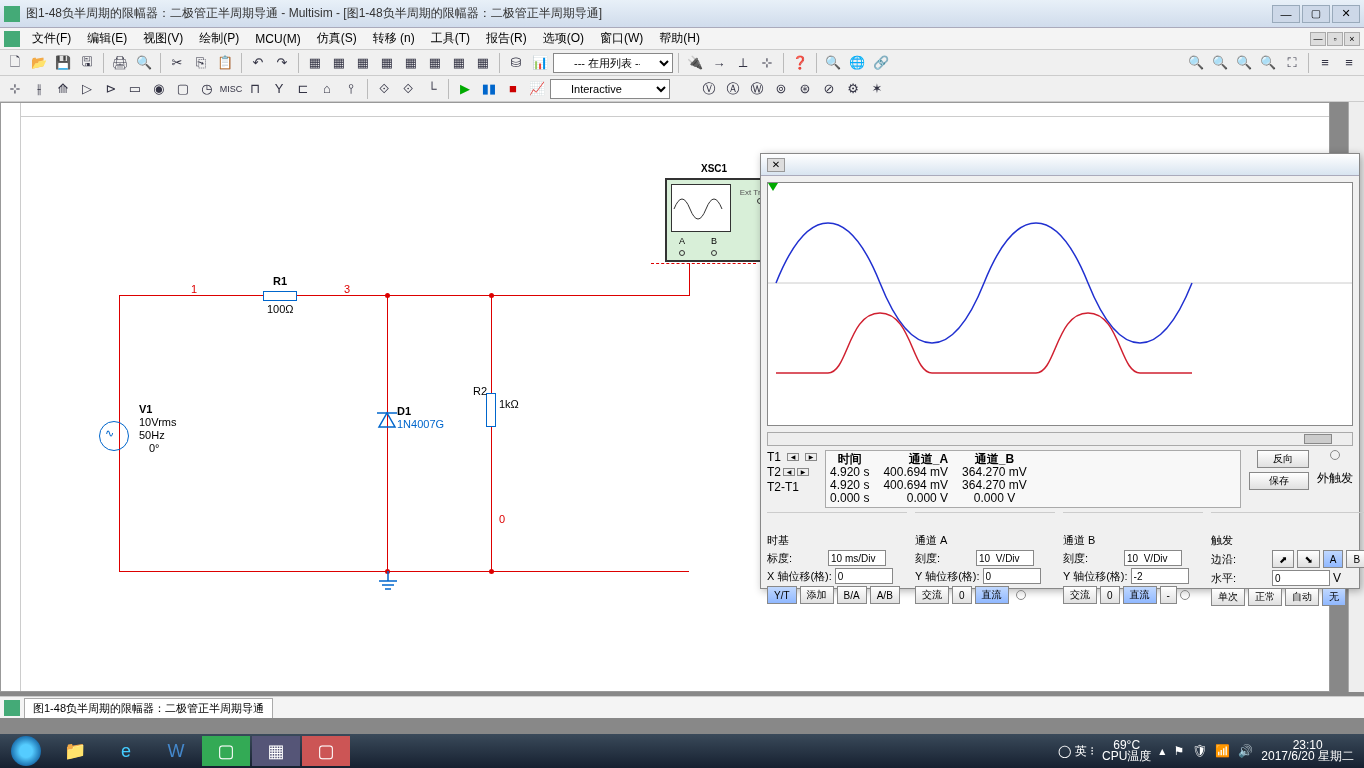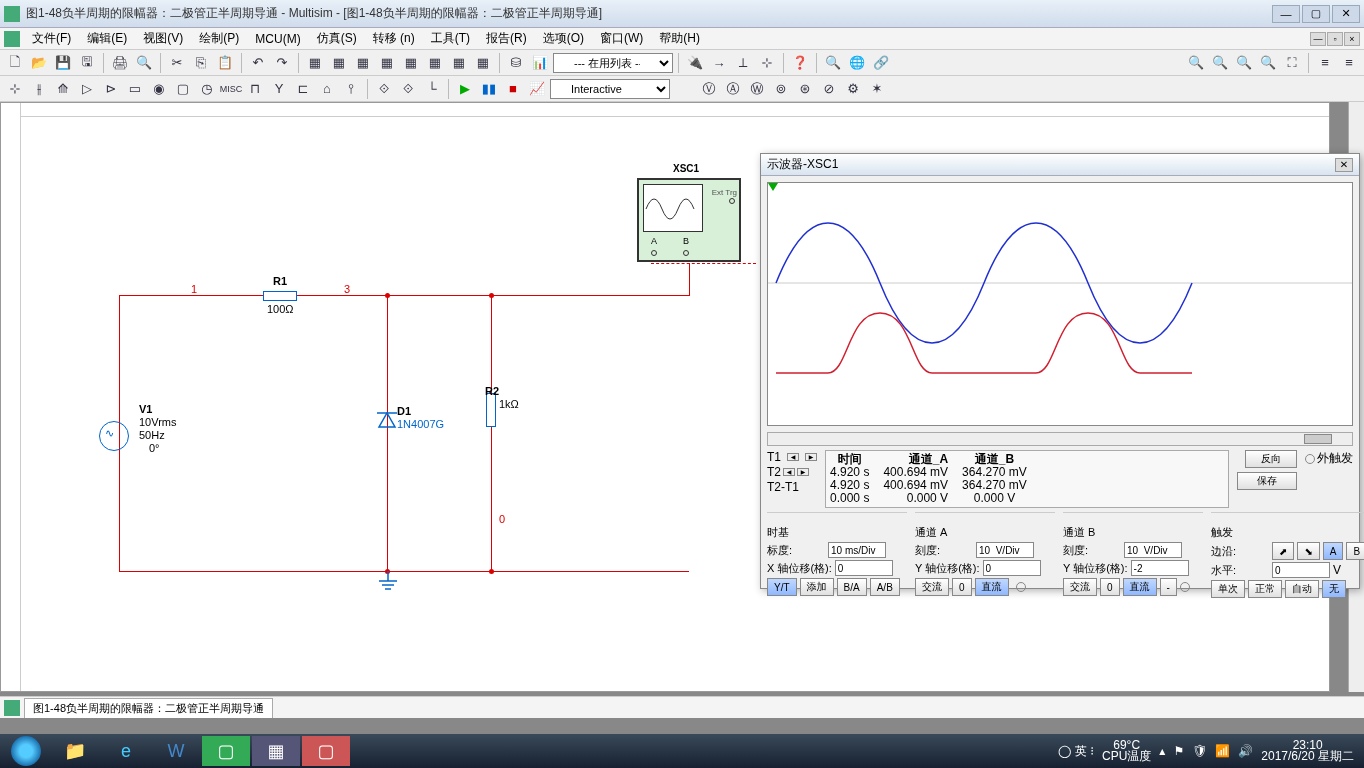--- a/index.html
+++ b/index.html
@@ -18,33 +18,33 @@
 .tsep { width: 1px; height: 20px; background: #bbb; margin: 0 3px; }
 .tcombo { height: 20px; border: 1px solid #888; background: #fff; padding: 0 16px; font-size:11px;}
 .workspace { position: relative; height: 650px; background: #888; }
 .canvas { position: absolute; left: 0; top: 0; width: 1330px; height: 590px; background: #fff; border: 1px solid #999; overflow:hidden; }
 .canvas .grid { position: absolute; inset: 0; background-image: radial-gradient(circle, #999 0.5px, transparent 0.5px); background-size: 8px 8px; background-position: 20px 8px;}
 .ruler-x { position:absolute; left:0; right:0; top:0; height:14px; background:#fff; border-bottom:1px solid #ccc; z-index:5;}
 .ruler-y { position:absolute; left:0; top:0; bottom:0; width:20px; background:#fff; border-right:1px solid #ccc; z-index:5;}
 .canvas .wire { position: absolute; background: #d00; }
 .canvas .label { position: absolute; font-size: 11px; color: #000; font-family: Arial; }
 .canvas .net { color: #d00; }
-.xsc { position: absolute; left: 636px; top: 75px; width: 104px; height: 84px; background: #d8efd8; border: 2px solid #333; }
+.xsc { position: absolute; left: 664px; top: 75px; width: 104px; height: 84px; background: #d8efd8; border: 2px solid #333; }
 .xsc .screen { position:absolute; left:4px; top:4px; width:60px; height:48px; background:#fff; border:1px solid #333; }
 .xsc .lbl { position:absolute; font-size:10px; top:-17px; left:34px; font-weight:bold;}
 .scope { position: absolute; left: 760px; top: 51px; width: 600px; height: 436px; background: #f0f0f0; border: 1px solid #888; box-shadow: 2px 2px 8px rgba(0,0,0,0.3); z-index: 100; }
 .scope-title { height: 22px; background: linear-gradient(#fff,#d8e4f0); display: flex; align-items: center; padding: 0 6px; border-bottom:1px solid #aab;}
 .scope-title .txt { flex:1; }
 .scope-title .close { width:18px; height:14px; background:#ddd; border:1px solid #999; display:flex; align-items:center; justify-content:center; font-size:10px; cursor:pointer;}
 .scope-screen { margin: 6px; height: 244px; background: #fff; border: 1px solid #888; position: relative; overflow:hidden;}
 .scope-controls { padding: 4px 6px; font-size: 11px; }
 .scope-row { display: flex; gap: 8px; margin-bottom: 4px; align-items:flex-start;}
 .scope-readout { border:1px solid #aaa; background:#f8f8f8; padding:2px 4px; font-size:10px; line-height:13px; display:flex; gap:14px;}
 .scope-readout .col { display:flex; flex-direction:column; }
-.scope-group { flex:1; border-top:1px solid #ccc; padding-top:12px;}
+.scope-group { flex:1; border-top:1px solid #ccc; padding-top:20px;}
 .scope-group .gtitle { font-size:11px; margin-bottom:2px;}
 .scope-field { display:flex; align-items:center; gap:3px; margin-bottom:2px;}
 .scope-field label { font-size:11px; min-width:58px;}
 .scope-field input { width:58px; height:16px; border:1px solid #888; background:#fff; font-size:10px; padding:0 2px;}
 .scope-btn { height:18px; padding:0 6px; border:1px solid #888; background:linear-gradient(#fff,#e0e0e0); font-size:10px; cursor:pointer;}
 .scope-btn.active { background:linear-gradient(#c0d8ff,#90b8ff); }
 .scroll-v { position:absolute; right:0; top:0; width:16px; height:590px; background:#eee; border-left:1px solid #aaa;}
 .tabbar { position:absolute; left:0; bottom:34px; right:0; height:22px; background:#f4f4f4; border-top:1px solid #ccc; display:flex; align-items:center; padding:0 4px;}
 .tabbar .tab { padding:2px 8px; background:#fff; border:1px solid #aaa; border-bottom:none; font-size:11px;}
 .taskbar { position:absolute; bottom:0; left:0; right:0; height:34px; background:linear-gradient(#3a4a5a,#162030); display:flex; align-items:center; padding:0 2px; gap:2px;}
@@ -205,21 +205,21 @@
     <div class="label" style="left:138px;top:300px;font-weight:bold">V1</div>
     <div class="label" style="left:138px;top:313px">10Vrms</div>
     <div class="label" style="left:138px;top:326px">50Hz</div>
     <div class="label" style="left:148px;top:339px">0°</div>
 
     <div style="position:absolute;left:262px;top:188px;width:34px;height:10px;border:1.5px solid #06c;background:#fff"></div>
     <div class="label" style="left:272px;top:172px;font-weight:bold">R1</div>
     <div class="label" style="left:266px;top:200px">100Ω</div>
 
     <div style="position:absolute;left:485px;top:290px;width:10px;height:34px;border:1.5px solid #06c;background:#fff"></div>
-    <div class="label" style="left:484px;top:282px;font-weight:bold">R2</div>
+    <div class="label" style="left:472px;top:282px;font-weight:normal">R2</div>
     <div class="label" style="left:498px;top:295px">1kΩ</div>
 
     <svg style="position:absolute;left:374px;top:306px" width="26" height="24">
       <polygon points="4,18 20,18 12,4" fill="none" stroke="#06c" stroke-width="1.5"></polygon>
       <line x1="2" y1="4" x2="22" y2="4" stroke="#06c" stroke-width="1.5"></line>
     </svg>
     <div class="label" style="left:396px;top:302px;font-weight:bold">D1</div>
     <div class="label" style="left:396px;top:315px;color:#06c">1N4007G</div>
 
     <svg style="position:absolute;left:376px;top:468px" width="22" height="22">
@@ -245,21 +245,20 @@
       <div style="position:absolute;left:12px;bottom:14px;font-size:9px">A</div>
       <div style="position:absolute;left:44px;bottom:14px;font-size:9px">B</div>
       <div style="position:absolute;left:12px;bottom:4px;width:6px;height:6px;border:1px solid #333;border-radius:50%"></div>
       <div style="position:absolute;left:44px;bottom:4px;width:6px;height:6px;border:1px solid #333;border-radius:50%"></div>
     </div>
   </div>
   <div class="scroll-v"></div>
 
   <div class="scope">
     <div class="scope-title">
-      <span class="txt">示波器-XSC1</span>
       <span class="close">✕</span>
     </div>
     <div class="scope-screen">
       <svg width="588" height="244" viewBox="0 0 588 244">
         <line x1="0" y1="100" x2="588" y2="100" stroke="#ccc"></line>
 
         <path d="M8,100 C40,20 80,20 112,100 C144,180 184,180 216,100 C248,20 288,20 320,100 C352,180 392,180 424,100" fill="none" stroke="#2030d0" stroke-width="1.5"></path>
 
         <path d="M8,190 L60,190 C80,190 80,130 112,130 C144,130 144,190 164,190 L268,190 C288,190 288,130 320,130 C352,130 352,190 372,190 L424,190" fill="none" stroke="#d02030" stroke-width="1.5"></path>
         <polygon points="0,0 10,0 5,8" fill="#0a0"></polygon>
@@ -308,21 +307,21 @@
             <b>通道_B</b>
             <span>364.270 mV</span>
             <span>364.270 mV</span>
             <span>0.000 V</span>
           </div>
         </div>
         <div style="display:flex;flex-direction:column;gap:4px;align-items:flex-end">
           <button class="scope-btn" style="width:52px">反向</button>
           <button class="scope-btn" style="width:60px">保存</button>
         </div>
-        <div style="display:flex;flex-direction:row;align-items:center;font-size:10px;gap:2px">
+        <div style="display:flex;flex-direction:column;align-items:center;font-size:10px;gap:10px">
           <div style="width:10px;height:10px;border:1px solid #888;border-radius:50%"></div>
           <span>外触发</span>
         </div>
       </div>
       <div class="scope-row">
 
         <div class="scope-group" style="flex:0 0 140px">
           <div class="gtitle">时基</div>
           <div class="scope-field">
               <label>标度:</label>

